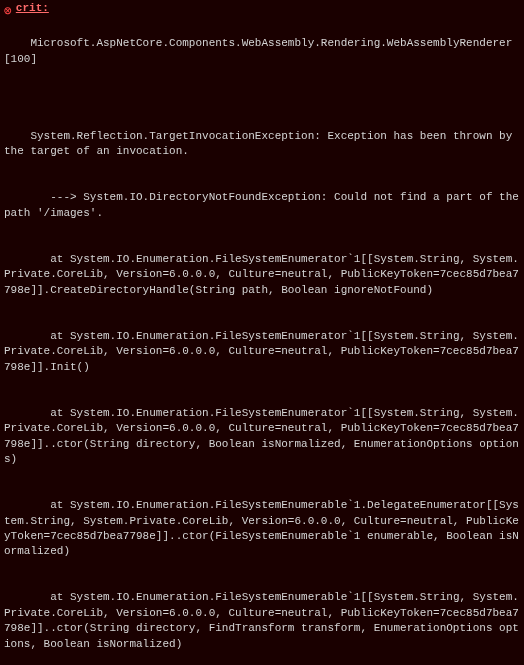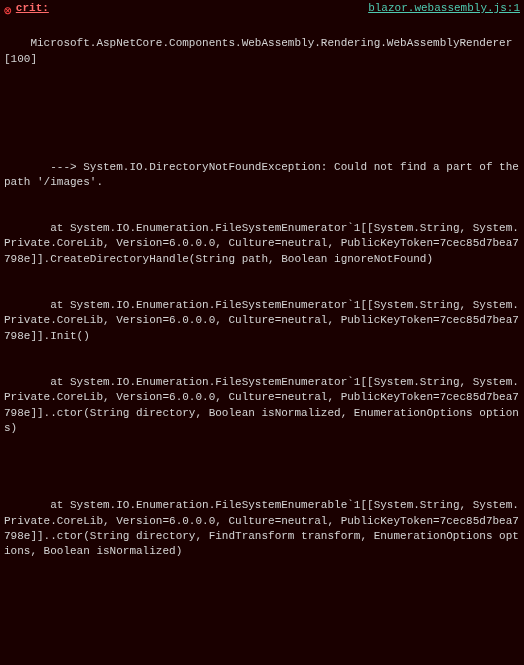--- a/index.html
+++ b/index.html
@@ -56,35 +56,36 @@
       font-size: 11px;
     }
   </style>
 </head>
 <body>
 
 <div class="error-container">
   <div class="error-header">
     <span class="error-icon">⊗</span>
     <span class="crit-label">crit:</span>
-    <span class="file-link">blazor.webassembly.js:1</span>
   </div>
   <div class="error-body">
     <span>Microsoft.AspNetCore.Components.WebAssembly.Rendering.WebAssemblyRenderer[100]</span>
     <br>
     <br>
+    <span>System.Reflection.TargetInvocationException: Exception has been thrown by the target of an invocation.</span>
     <br>
     <span>   ---&gt; System.IO.DirectoryNotFoundException: Could not find a part of the path '/images'.</span>
     <br>
     <span>   at System.IO.Enumeration.FileSystemEnumerator`1[[System.String, System.Private.CoreLib, Version=6.0.0.0, Culture=neutral, PublicKeyToken=7cec85d7bea7798e]].CreateDirectoryHandle(String path, Boolean ignoreNotFound)</span>
     <br>
     <span>   at System.IO.Enumeration.FileSystemEnumerator`1[[System.String, System.Private.CoreLib, Version=6.0.0.0, Culture=neutral, PublicKeyToken=7cec85d7bea7798e]].Init()</span>
     <br>
     <span>   at System.IO.Enumeration.FileSystemEnumerator`1[[System.String, System.Private.CoreLib, Version=6.0.0.0, Culture=neutral, PublicKeyToken=7cec85d7bea7798e]]..ctor(String directory, Boolean isNormalized, EnumerationOptions options)</span>
     <br>
+    <span>   at System.IO.Enumeration.FileSystemEnumerable`1.DelegateEnumerator[[System.String, System.Private.CoreLib, Version=6.0.0.0, Culture=neutral, PublicKeyToken=7cec85d7bea7798e]]..ctor(FileSystemEnumerable`1 enumerable, Boolean isNormalized)</span>
     <br>
     <span>   at System.IO.Enumeration.FileSystemEnumerable`1[[System.String, System.Private.CoreLib, Version=6.0.0.0, Culture=neutral, PublicKeyToken=7cec85d7bea7798e]]..ctor(String directory, FindTransform transform, EnumerationOptions options, Boolean isNormalized)</span>
     <br>
     
     <br>
     
     <br>
     
     <br>
     

